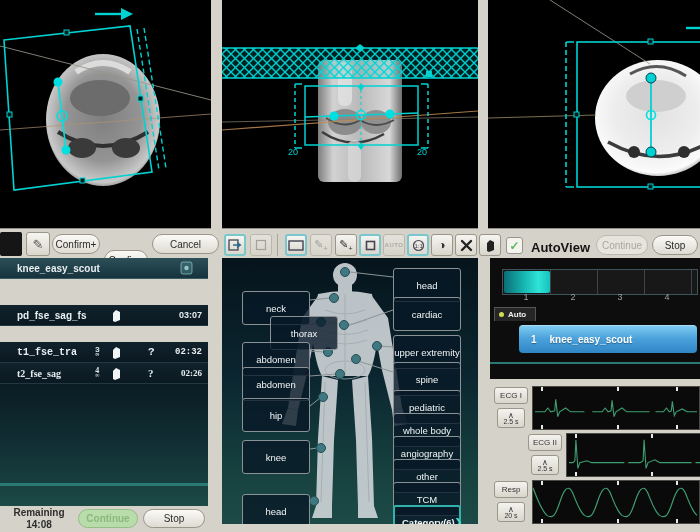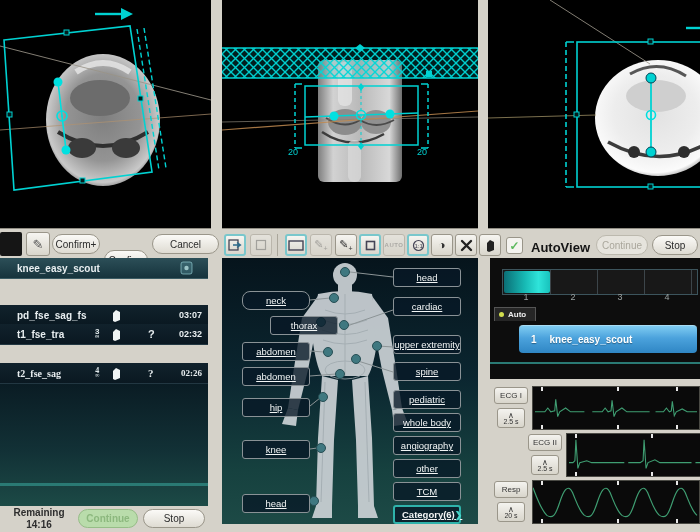--- a/index.html
+++ b/index.html
@@ -24,23 +24,23 @@
   .prow.active{background:#e9e9e4;color:#22333a;border-top:1px solid #9fc6cc;border-bottom:1px solid #9fc6cc;}
   .picon{position:absolute;display:flex;}
   .badge{position:absolute;display:flex;flex-direction:column;align-items:center;line-height:5px;color:#dfe8ea;}
   .badge .n{font-size:8px;font-weight:bold;}
   .badge .oo{font-size:6px;}
   .qmark{position:absolute;font-size:11px;font-weight:bold;color:#e8eef0;}
   .ptime{position:absolute;right:6px;font-size:9px;font-weight:bold;}
   
   #body-panel{position:absolute;left:222px;top:258px;width:256px;height:266px;
       background:linear-gradient(180deg,#06141c 0%,#0b2630 45%,#16413f 80%,#1d4a46 100%);overflow:hidden;}
-  .bbtn{position:absolute;width:68px;height:19px;box-sizing:border-box;background:rgba(8,24,38,.78);
+  .bbtn{position:absolute;width:68px;height:34px;box-sizing:border-box;background:rgba(8,24,38,.78);
         border:1px solid #8a9296;border-radius:3px;color:#f2f5f5;font-size:9.5px;display:flex;
-        align-items:center;justify-content:center;cursor:pointer;text-decoration:underline;}
+        align-items:center;justify-content:center;cursor:pointer;}
   .bbtn.cat{border:2px solid #2fb3ab;font-weight:bold;justify-content:space-between;padding:0 7px;}
   .bbtn.cat .arr{color:#49d8cc;font-size:9px;}
   
   .blackbox{position:absolute;background:#0d0d0d;}
   .tick-num{position:absolute;top:34px;width:20px;text-align:center;font-size:9px;color:#9aa2a2;}
   #auto-tab{position:absolute;left:494px;top:307px;width:42px;height:14px;background:#262626;border:1px solid #555;
       border-bottom:none;display:flex;align-items:center;gap:4px;padding:0 4px;box-sizing:border-box;}
   #auto-tab .dot{width:5px;height:5px;border-radius:50%;background:#d2de4e;}
   #auto-tab .txt{color:#eee;font-size:8px;font-weight:bold;}
   #queue-bar{position:absolute;left:29px;top:4px;width:178px;height:27px;border-radius:4px;
@@ -260,21 +260,21 @@
   </div>
   <div class="prow" style="top:305px;text-align:center;">
     <span class="pname">pd_fse_sag_fs</span>
     <span class="picon" style="left:111px;">
       <svg width="11" height="13">
           <polygon points="2,12 2,4 5,1 9,3 9,11 4,13" fill="#f0f4f4"></polygon>
         </svg>
     </span>
     <span class="ptime">03:07</span>
   </div>
-  <div class="prow" style="top:324px;">
+  <div class="prow" style="top:342px;font-family:Liberation Mono, monospace;">
     <span class="pname">t1_fse_tra</span>
     <span class="badge" style="left:95px;">
       <span class="n">3</span>
         <span class="oo">∞</span>
     </span>
     <span class="picon" style="left:111px;">
       <svg width="11" height="13">
           <polygon points="2,12 2,4 5,1 9,3 9,11 4,13" fill="#f0f4f4"></polygon>
         </svg>
     </span>
@@ -295,21 +295,21 @@
     <span class="qmark" style="left:148px;">?</span>
     <span class="ptime">02:26</span>
   </div>
 
   <div style="position:absolute;left:0;top:384px;width:208px;height:122px;
               background:linear-gradient(180deg,#0a1c24 0%,#123136 55%,#1c4a46 100%);">
     <div class="divline" style="left:0;top:99px;width:208px;height:3px;"></div>
   </div>
   <div id="remaining">
     <div>Remaining</div>
-    <div>14:16</div>
+    <div>14:08</div>
   </div>
   <div class="gbtn" style="left:78px;top:509px;width:60px;height:19px;background:#b9dcab;border-color:#96bd87;color:#8cb87e;font-weight:bold;">Continue</div>
   <div class="gbtn" style="left:143px;top:509px;width:62px;height:19px;">Stop</div>
 
   <div id="body-panel">
     <svg width="256" height="266" style="position:absolute;left:0;top:0;">
       <g fill="#ccd2d6" opacity="0.92">
         <circle cx="123" cy="17" r="12"></circle>
         <rect x="116" y="26" width="14" height="10"></rect>
         <path d="M96,36 Q123,30 150,36 L156,78 Q152,108 146,118 L100,118 Q94,108 90,78 Z"></path>
@@ -349,21 +349,21 @@
           <circle cx="122" cy="67" r="4.5"></circle>
         <circle cx="106" cy="94" r="4.5"></circle>
           <circle cx="155" cy="88" r="4.5"></circle>
         <circle cx="118" cy="116" r="4.5"></circle>
           <circle cx="134" cy="101" r="4.5"></circle>
         <circle cx="101" cy="139" r="4.5"></circle>
           <circle cx="99" cy="190" r="4.5"></circle>
         <circle cx="92" cy="243" r="4.5"></circle>
       </g>
     </svg>
-    <div class="bbtn" style="left:20px;top:33px;border-radius:8px;">neck</div>
+    <div class="bbtn" style="left:20px;top:33px;">neck</div>
     <div class="bbtn" style="left:20px;top:58px;margin-left:28px;">thorax</div>
     <div class="bbtn" style="left:20px;top:84px;">abdomen</div>
     <div class="bbtn" style="left:20px;top:109px;">abdomen</div>
     <div class="bbtn" style="left:20px;top:140px;">hip</div>
     <div class="bbtn" style="left:20px;top:182px;">knee</div>
     <div class="bbtn" style="left:20px;top:236px;">head</div>
     <div class="bbtn" style="left:171px;top:10px;">head</div>
     <div class="bbtn" style="left:171px;top:39px;">cardiac</div>
     <div class="bbtn" style="left:171px;top:77px;">upper extremity</div>
     <div class="bbtn" style="left:171px;top:104px;">spine</div>

